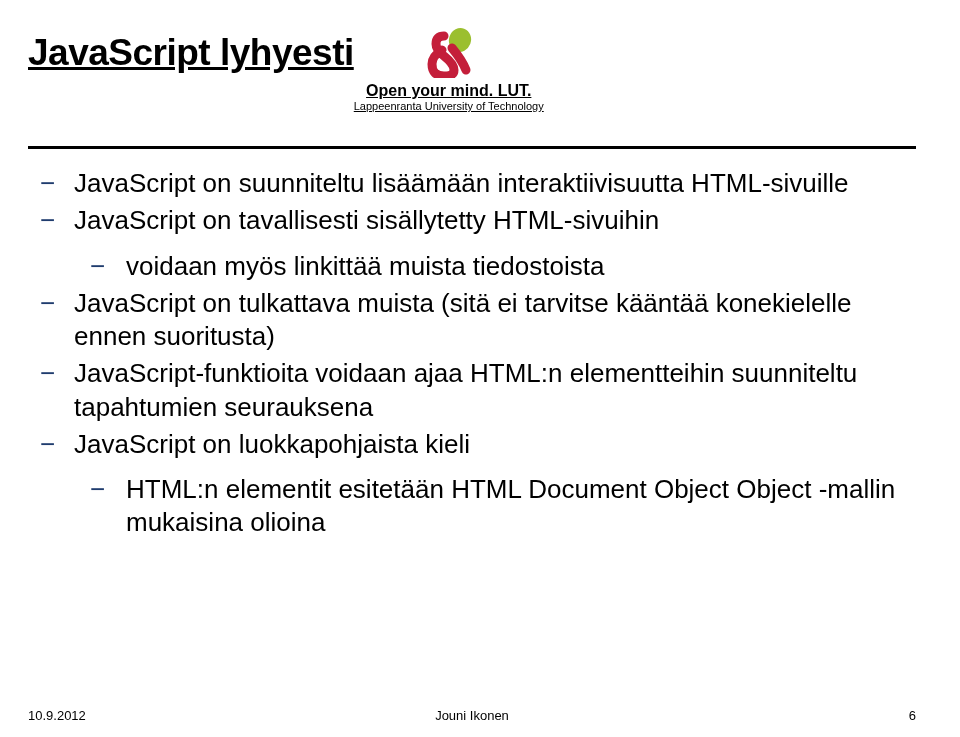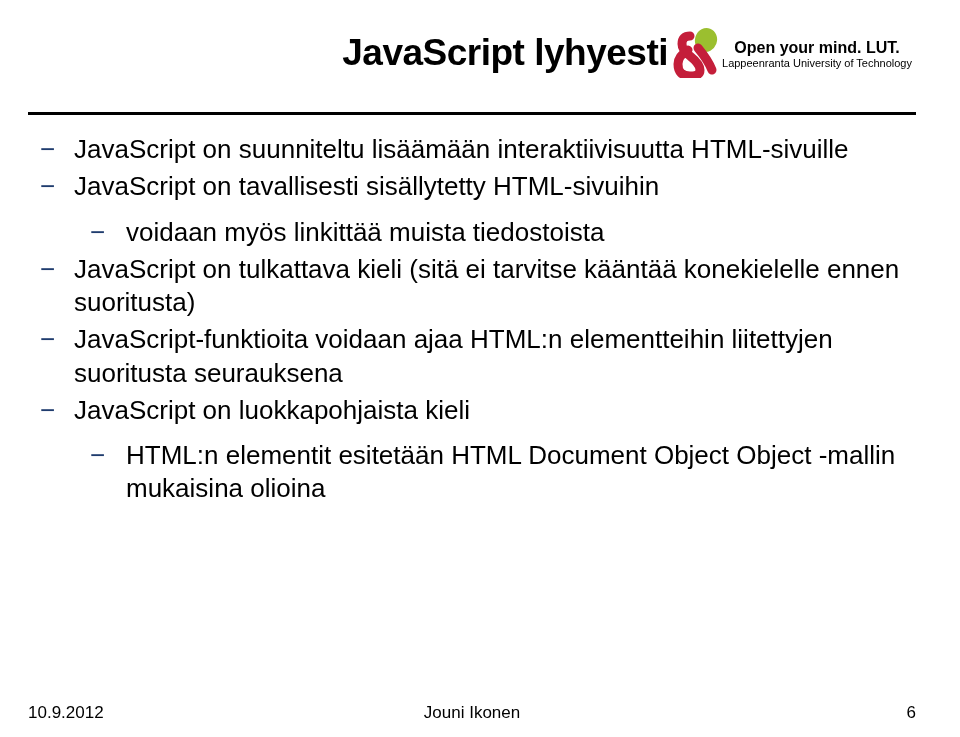--- a/index.html
+++ b/index.html
@@ -1,20 +1,20 @@
 <!DOCTYPE html>
 <html><head>
 <meta charset="utf-8">
 <style>
   * { margin: 0; padding: 0; box-sizing: border-box; }
   html, body { width: 960px; height: 737px; background: #fff; font-family: Arial, Helvetica, sans-serif; color: #000; }
   .slide { position: relative; width: 960px; height: 737px; padding: 32px 44px 20px 28px; overflow: hidden; }
-  .header { display: flex; justify-content: flex-end; align-items: flex-start; }
+  .header { display: flex; justify-content: flex-start; align-items: flex-start; text-decoration: underline; }
   .title { font-size: 37px; font-weight: bold; letter-spacing: -0.5px; }
-  .logo { display: flex; align-items: center; margin-top: -6px; margin-right: 4px; }
+  .logo { display: flex; flex-direction: column; align-items: center; margin-top: -6px; margin-right: 4px; }
   .logo svg { display: block; }
   .logo-text { text-align: center; margin-top: 4px; }
   .logo-main { font-size: 16px; font-weight: bold; }
   .logo-sub { font-size: 11px; }
   hr.divider {
     border: none;
     border-top: 3px solid #000;
     margin-top: 34px;
     margin-bottom: 18px;
     width: 100%;
@@ -39,21 +39,21 @@
     color: #1f3c6e;
     font-size: 26px;
   }
   .footer {
     position: absolute;
     bottom: 14px;
     left: 28px;
     right: 44px;
     display: flex;
     justify-content: space-between;
-    font-size: 17px;
+    font-size: 13px;
   }
   .footer-center { position: absolute; left: 50%; transform: translateX(-50%); }
 </style>
 </head>
 <body>
 
 <div class="slide">
 
   <div class="header">
     <div class="title">JavaScript lyhyesti</div>
@@ -73,22 +73,22 @@
   <hr class="divider">
 
   <ul class="top">
     <li>JavaScript on suunniteltu lisäämään interaktiivisuutta HTML-sivuille</li>
     <li>
       <span>JavaScript on tavallisesti sisällytetty HTML-sivuihin</span>
       <ul class="sub1">
         <li>voidaan myös linkittää muista tiedostoista</li>
       </ul>
     </li>
-    <li>JavaScript on tulkattava kieli (sitä ei tarvitse kääntää konekielelle ennen suoritusta)</li>
-    <li>JavaScript-funktioita voidaan ajaa HTML:n elementteihin liitettyjen suoritusta seurauksena</li>
+    <li>JavaScript on tulkattava muista (sitä ei tarvitse kääntää konekielelle ennen suoritusta)</li>
+    <li>JavaScript-funktioita voidaan ajaa HTML:n elementteihin suunniteltu tapahtumien seurauksena</li>
     <li>
       <span>JavaScript on luokkapohjaista kieli</span>
       <ul class="sub1">
         <li>HTML:n elementit esitetään HTML Document Object Object -mallin mukaisina olioina</li>
       </ul>
     </li>
   </ul>
 
   <div class="footer">
     <span>10.9.2012</span>

